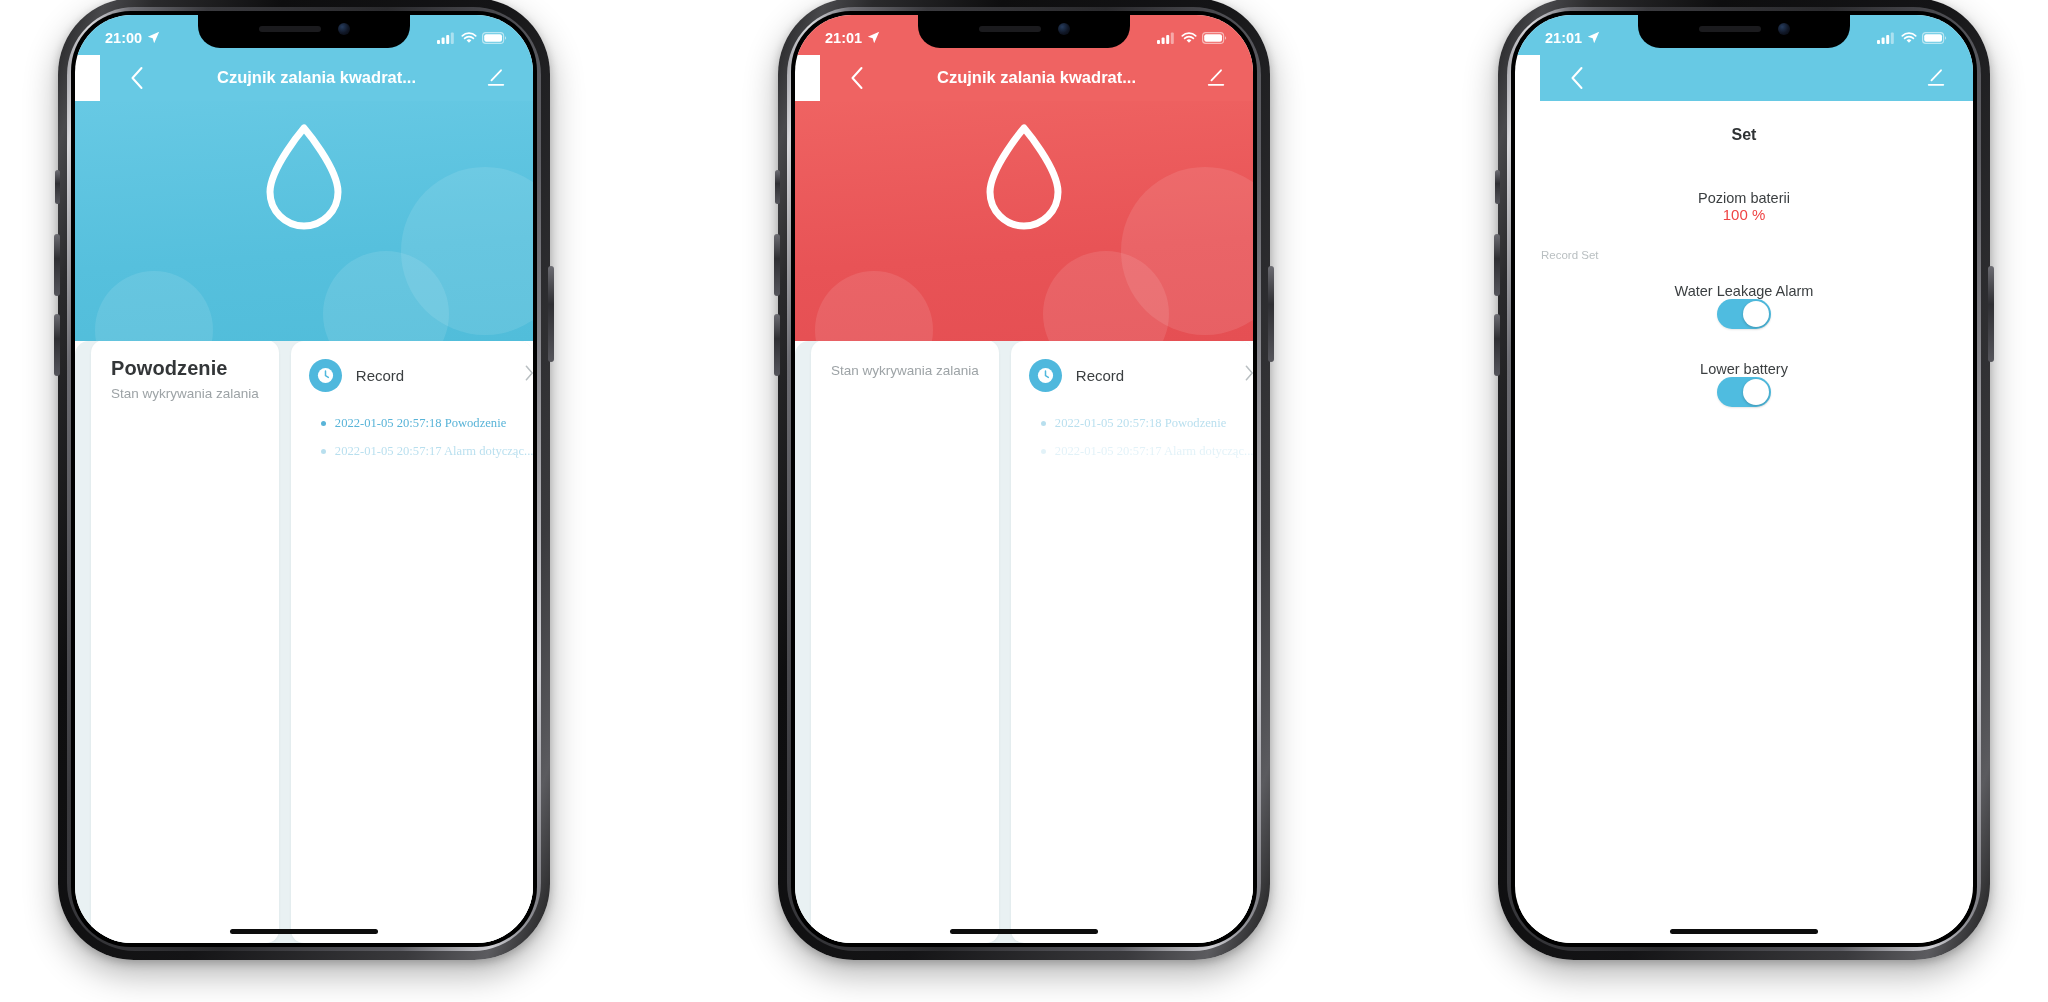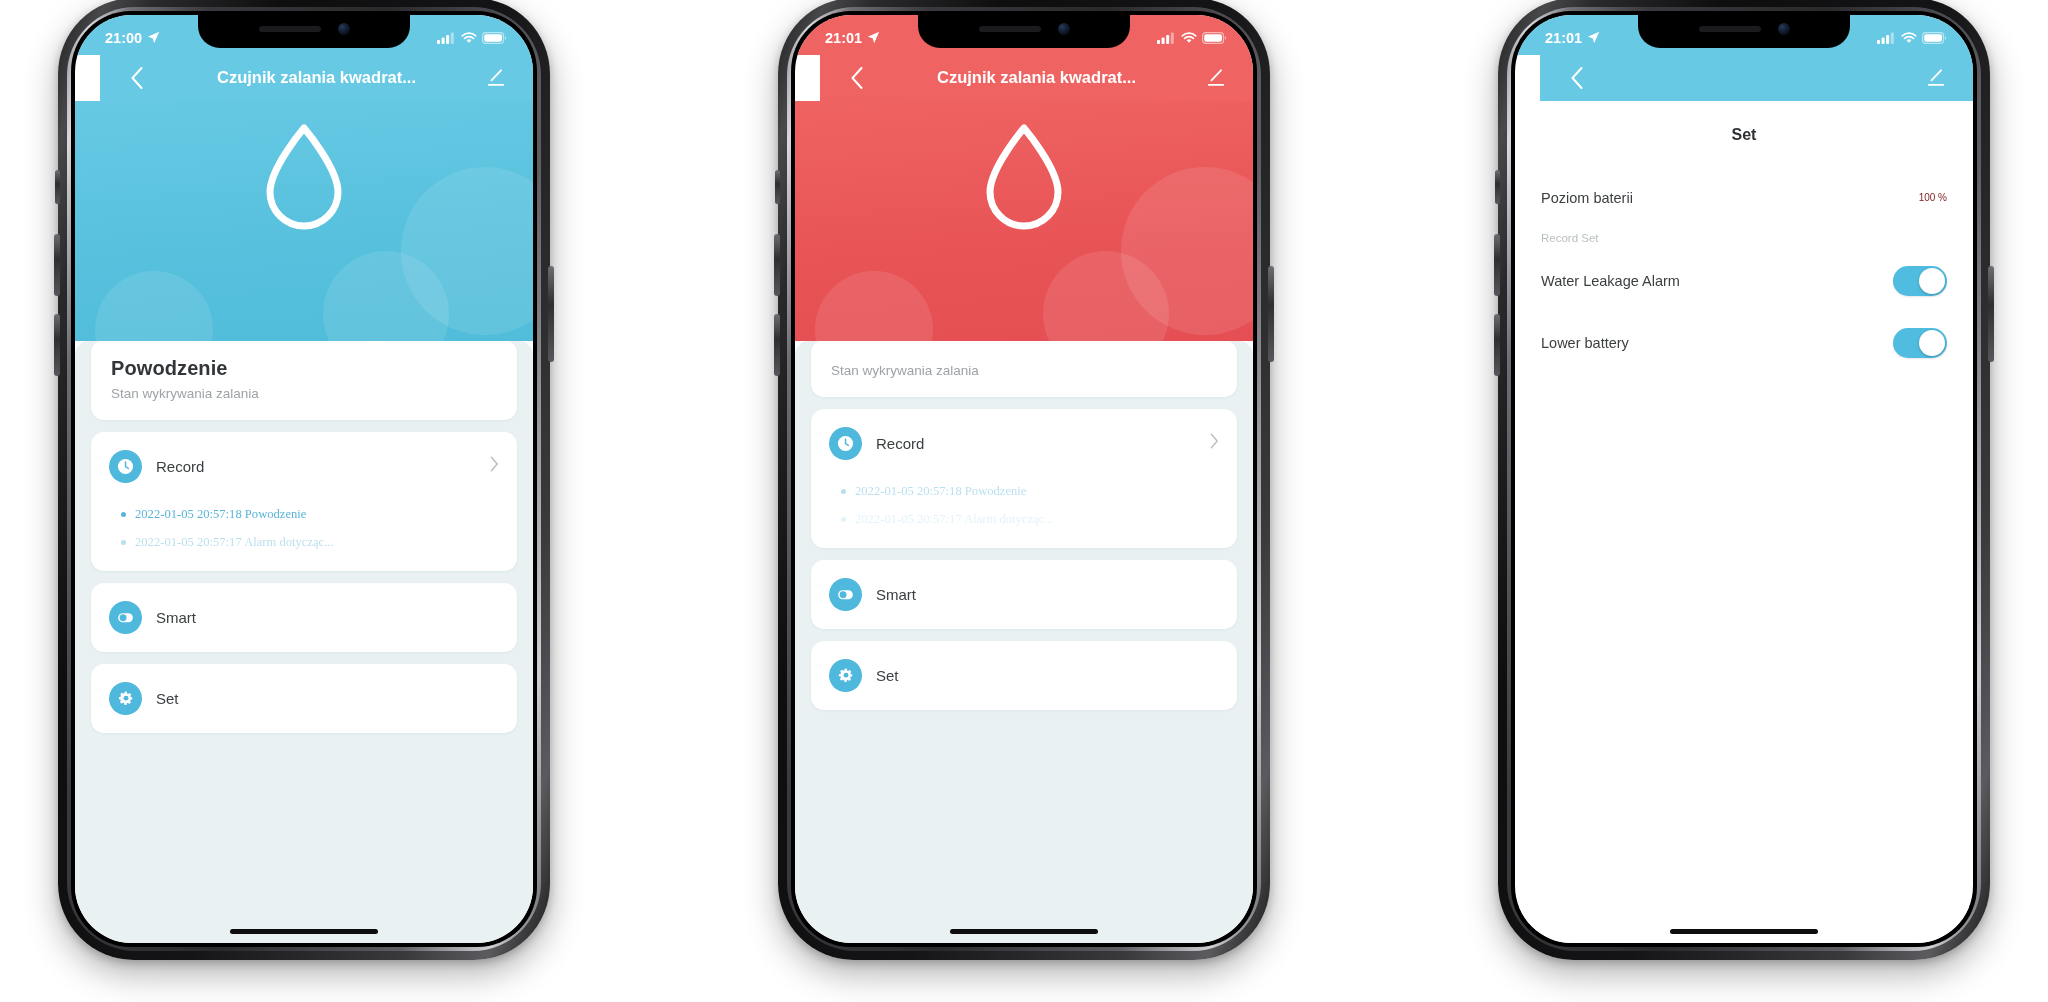--- a/index.html
+++ b/index.html
@@ -138,21 +138,21 @@
   .hero .b3 { width: 118px; height: 118px; left: 20px;  top: 170px; }
   .drop-wrap { position: relative; z-index: 2; }
 
   
   .body {
     flex: 1;
     position: relative;
     background: #e9f1f3;
     padding: 0 16px;
     display: flex;
-    flex-direction: column;
+    flex-direction: row;
     gap: 12px;
     padding-top: 0;
     overflow: hidden;
     border-radius: 14px;
   }
   .screen-blue .hero { background: linear-gradient(176deg,#67c9e4 0%,#56c0dd 62%,#51bdda 100%); }
   .screen-red  .hero { background: linear-gradient(176deg,#ef6362 0%,#e85356 62%,#e54f53 100%); }
   .screen-blue .statusbar, .screen-blue .navbar { background: #67c9e4; }
   .screen-red  .statusbar, .screen-red  .navbar { background: #ef6362; }
 
@@ -214,23 +214,24 @@
   }
   .set-title {
     text-align: center;
     font-size: 16px; font-weight: bold;
     color: #2f3234;
     padding: 25px 0 30px 0;
   }
   .set-row {
     display: flex; align-items: center; justify-content: space-between;
     padding: 16px 0 16px 0;
+    flex-direction: column;
   }
   .set-label { font-size: 14.5px; color: #3b3f41; }
-  .set-value { font-size: 10px; color: #7f1d1d; text-align: center; }
+  .set-value { font-size: 15px; color: #ef4444; text-align: center; }
   .set-group { font-size: 11.5px; color: #b9bfc1; padding: 10px 0 6px 0; }
   .toggle {
     width: 54px; height: 30px; border-radius: 15px;
     background: #4fbce0;
     position: relative;
     flex: 0 0 auto;
     box-shadow: 0 1px 2px rgba(0,0,0,.10);
   }
   .toggle .knob {
     position: absolute; top: 2px; right: 2px;

